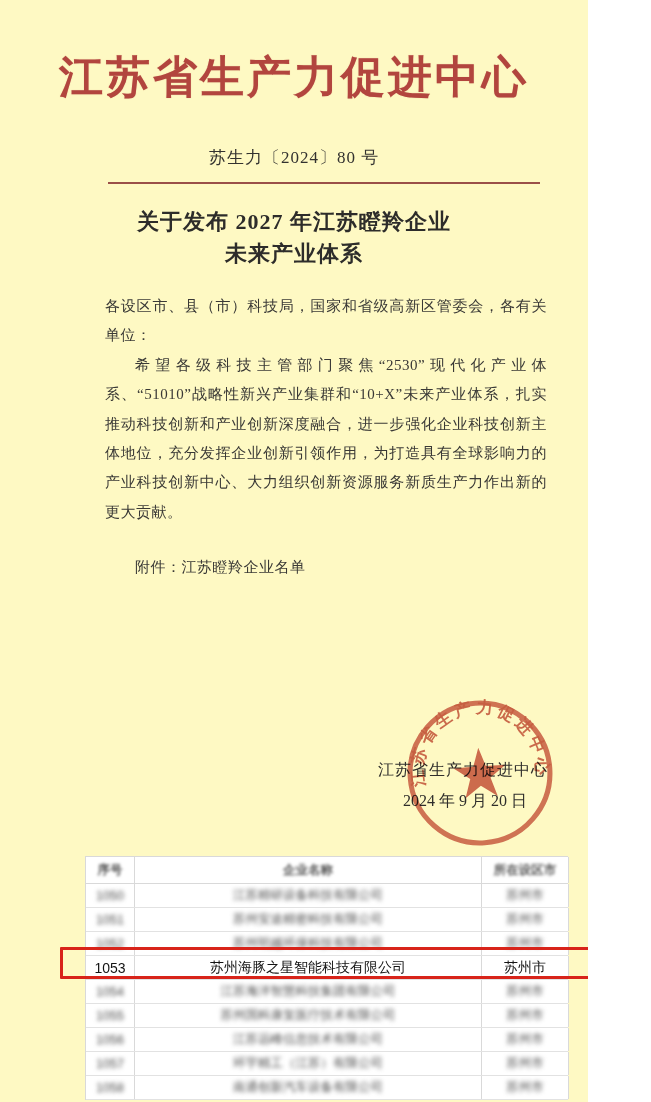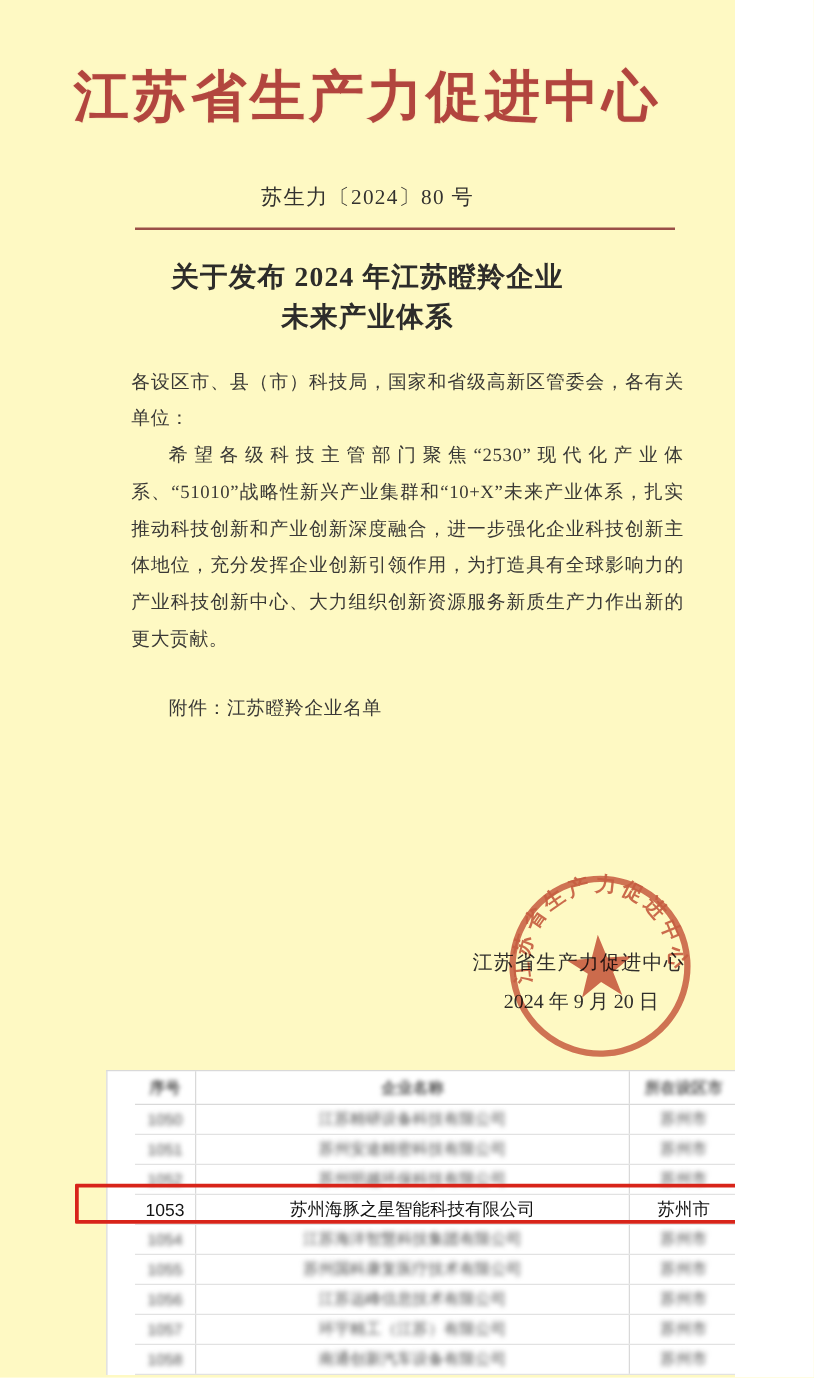--- a/index.html
+++ b/index.html
@@ -51,21 +51,20 @@
     position:absolute;top:697px;left:404px;width:152px;height:152px;
     mix-blend-mode:multiply;opacity:.88;
     transform:rotate(-4deg);
   }
   
   .list-table{
     position:absolute;top:856px;left:85px;width:482px;
     font-family:"Liberation Sans","DejaVu Sans",sans-serif;
     border-top:1px solid #d9d9d9;border-left:1px solid #d9d9d9;
     background:#fff;
-    padding-left:22px;
   }
   .t-row{display:flex;border-bottom:1px solid #e2e2e2;height:23px;align-items:center;}
   .t-row.header{height:26px;border-bottom:1px solid #d9d9d9;}
   .t-cell{
     text-align:center;font-size:12.5px;color:#4a4a4a;
     border-right:1px solid #d9d9d9;height:100%;
     display:flex;align-items:center;justify-content:center;
     overflow:hidden;white-space:nowrap;
   }
   .c-no{width:48px;flex:0 0 48px;}
@@ -86,21 +85,21 @@
 
 <div class="page">
 
   <div class="org-title">江苏省生产力促进中心</div>
 
   <div class="doc-number">苏生力〔2024〕80 号</div>
 
   <div class="red-rule"></div>
 
   <div class="doc-title">
-    <div>关于发布 2024 年江苏瞪羚企业</div>
+    <div>关于发布 2027 年江苏瞪羚企业</div>
     <div>未来产业体系</div>
   </div>
 
   <div class="body-text">
     <p class="no-indent">各设区市、县（市）科技局，国家和省级高新区管委会，各有关单位：</p>
     <p>希望各级科技主管部门聚焦“2530”现代化产业体系、“51010”战略性新兴产业集群和“10+X”未来产业体系，扎实推动科技创新和产业创新深度融合，进一步强化企业科技创新主体地位，充分发挥企业创新引领作用，为打造具有全球影响力的产业科技创新中心、大力组织创新资源服务新质生产力作出新的更大贡献。</p>
     <p class="attachment">附件：江苏瞪羚企业名单</p>
   </div>
 
   <div class="sig-org">江苏省生产力促进中心</div>

